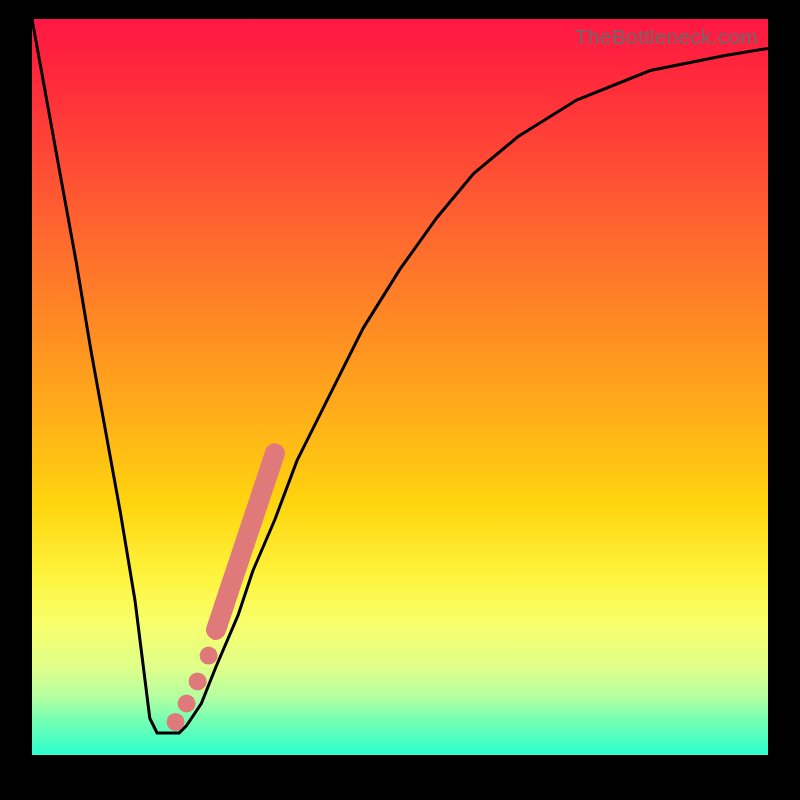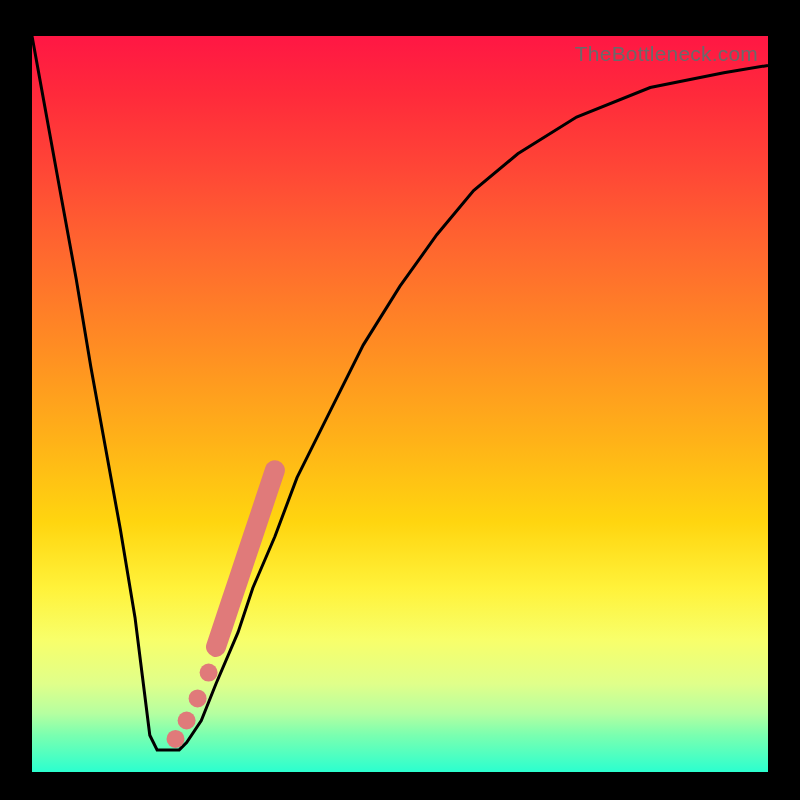--- a/index.html
+++ b/index.html
@@ -13,21 +13,21 @@
   }
   .frame {
     position: relative;
     width: 800px;
     height: 800px;
     background: #000;
   }
   .plot {
     position: absolute;
     left: 32px;
-    top: 36px;
+    top: 19px;
     width: 736px;
     height: 736px;
     
     background: linear-gradient(
       to bottom,
       #ff1744 0%,
       #ff2a3b 8%,
       #ff4636 18%,
       #ff6a2e 30%,
       #ff8c23 42%,

